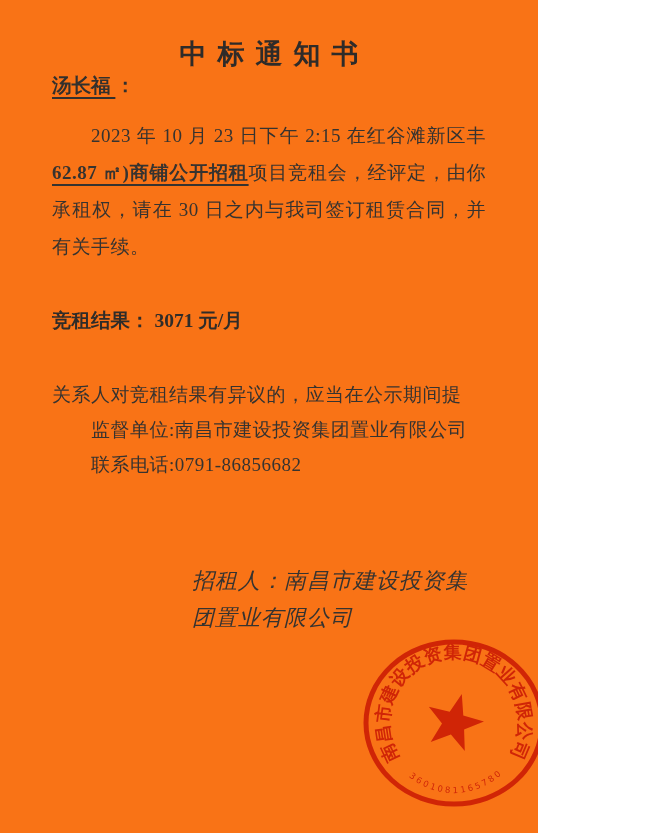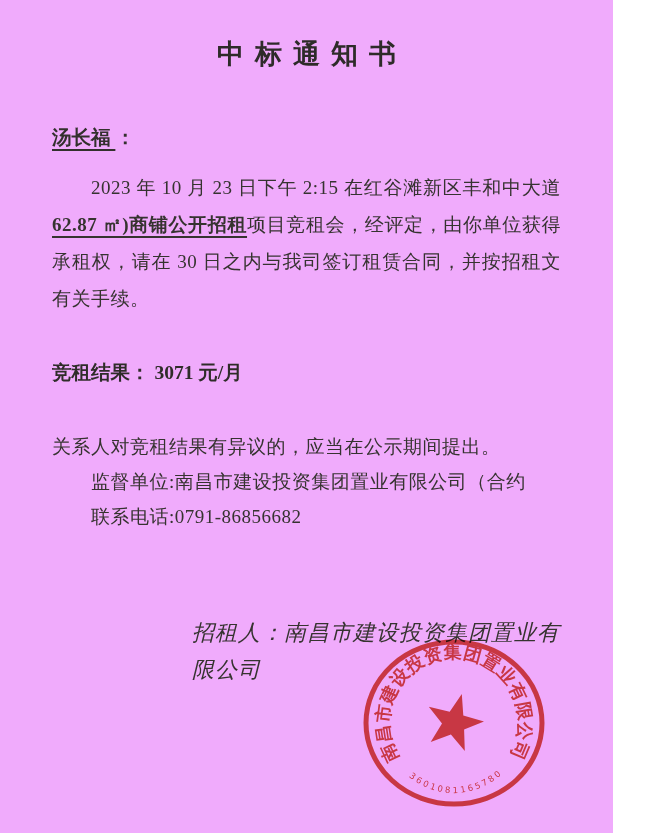--- a/index.html
+++ b/index.html
@@ -1,35 +1,34 @@
 <!DOCTYPE html>
 <html><head>
 <meta charset="utf-8">
 <style>
   html,body{margin:0;padding:0;background:#ffffff;}
   .page{
     position:relative;
-    width:613px;height:833px;
-    background:#f0abfc;
+    width:538px;height:833px;
+    background:#f97316;
     overflow:hidden;
     font-family:"Liberation Serif","DejaVu Serif",serif;
     color:#363330;
   }
   .content{padding:26px 52px 0 52px;}
   .doc-title{
     margin:10px 0 0 0;
     text-align:center;
     font-size:27px;
     font-weight:700;
     letter-spacing:11px;
     padding-left:11px; 
     color:#2e2b29;
   }
   .salutation{
-    margin-top:52px;
     font-size:19.5px;
     font-weight:700;
     color:#33302d;
   }
   .salutation .u{ text-decoration:underline; text-underline-offset:5px; text-decoration-thickness:1.5px; }
   .para{ font-size:19px; }
   .para .line{
     height:37px; line-height:37px;
     overflow:hidden;
     letter-spacing:0.5px;

